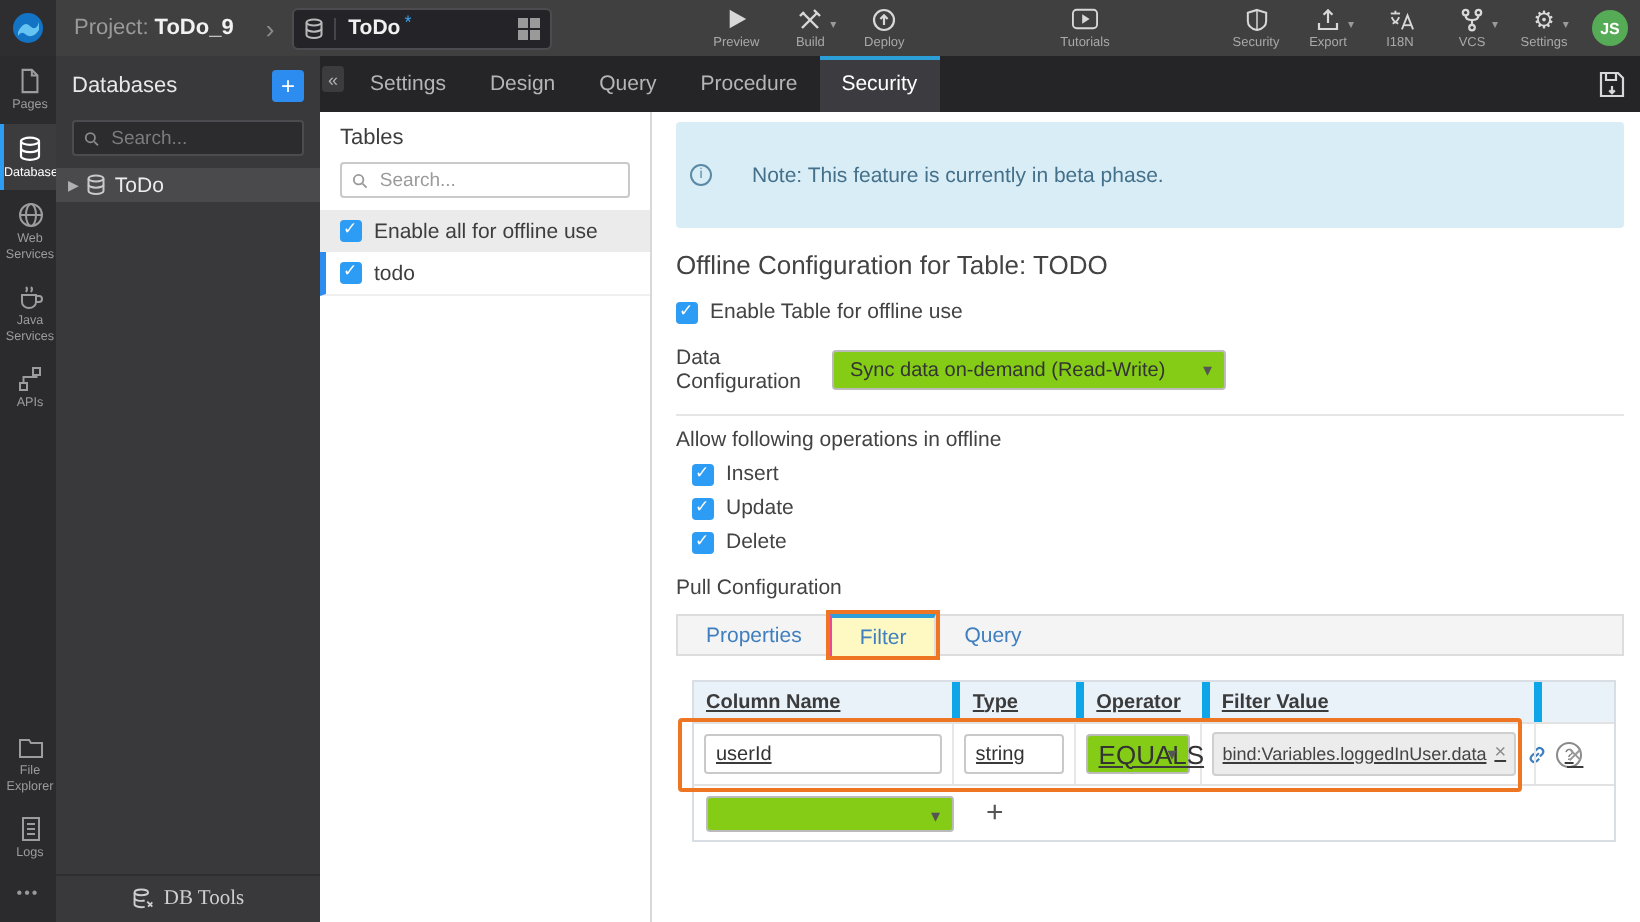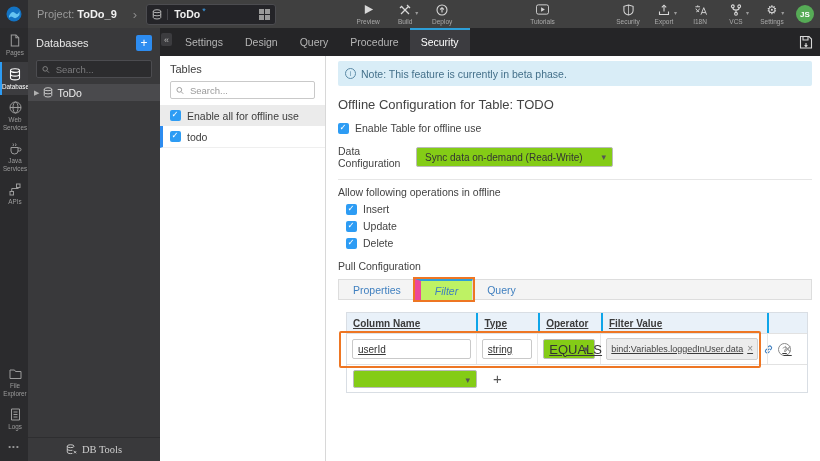--- a/index.html
+++ b/index.html
@@ -68,46 +68,46 @@
   .tp-search input{border:0;outline:0;width:100%;font-size:9.5px;color:#444;font-family:inherit;background:transparent;}
   .tp-search input::placeholder{color:#9a9a9a;}
   .tp-row{display:flex;align-items:center;gap:6px;padding:0 10px;height:21px;font-size:10.5px;color:#3d3d3d;cursor:pointer;}
   .tp-enable{background:#ebebeb;}
   .tp-todo{border-left:3px solid #2d8cf0;padding-left:7px;border-bottom:1px solid #efefef;}
   .cb{width:11px;height:11px;background:#2d9cf4;border-radius:2px;position:relative;flex:none;}
   .cb::after{content:"✓";color:#fff;font-size:8.5px;position:absolute;left:1.5px;top:-1px;}
 
   
   .main{position:absolute;left:325px;top:56px;width:495px;height:405px;background:#fff;border-left:1px solid #d8d8d8;box-sizing:border-box;}
-  .note{background:#d9edf7;color:#44708a;font-size:10.5px;height:17px;display:flex;align-items:center;gap:5px;padding:4px 7px;margin:5px 8px 0 12px;border-radius:2px;}
+  .note{background:#d9edf7;color:#44708a;font-size:10.5px;height:17px;display:flex;align-items:center;gap:20px;padding:18px 7px;margin:5px 8px 0 12px;border-radius:2px;}
   .info-i{width:9px;height:9px;border:1px solid #5b8aa6;border-radius:50%;font-size:7px;color:#5b8aa6;display:inline-flex;align-items:center;justify-content:center;flex:none;}
   .info-i::before{content:"i";}
   .m-title{margin:11px 0 0 12px;font-size:13px;color:#434343;}
   .cbrow{margin:10px 0 0 12px;display:flex;gap:6px;align-items:center;font-size:10.5px;color:#434343;}
   .dcrow{margin:11px 0 0 12px;display:flex;align-items:center;}
   .dclabel{width:78px;font-size:10.5px;color:#434343;}
   .sel{height:20px;border:1px solid #bbb;border-radius:2px;background:#84cc16;font-size:10px;color:#333;display:flex;align-items:center;padding:0 18px 0 8px;position:relative;box-sizing:border-box;cursor:pointer;}
   .sel::after{content:"▾";position:absolute;right:6px;top:4px;font-size:9px;color:#555;}
   .sel-dc{width:197px;}
   .divider{margin:10px 8px 0 12px;border-top:1px solid #e6e6e6;}
   .m-label{margin:6px 0 0 12px;font-size:10.5px;color:#434343;}
   .oprow{margin:5px 0 0 20px;}
   .pull-label{margin:11px 0 0 12px;font-size:10.5px;color:#434343;}
   .ptabs{display:flex;background:#f4f4f4;border:1px solid #ddd;margin:7px 8px 0 12px;height:19px;}
   .ptab{display:flex;align-items:center;padding:0 14px;font-size:10.5px;color:#3f7fbf;cursor:pointer;}
-  .ptab.active{background:#bef264;border-left:6px solid #ec4899;border-right:1px solid #ddd;border-top:2px solid #2d9fd8;margin:-1px 0 -1px 0;box-shadow:0 0 0 2px #ee7623;position:relative;z-index:2;font-style:italic;}
+  .ptab.active{background:#fef9c3;border-left:1px solid #ec4899;border-right:1px solid #ddd;border-top:2px solid #2d9fd8;margin:-1px 0 -1px 0;box-shadow:0 0 0 2px #ee7623;position:relative;z-index:2;}
 
   
   .ftable{position:relative;margin:12px 0 0 20px;width:462px;border:1px solid #d9dee4;box-sizing:border-box;font-size:10px;color:#3b3b3b;}
   .frow{display:flex;}
   .fc{box-sizing:border-box;padding:3px 6px;display:flex;align-items:center;text-decoration:underline;}
   .c1{width:130px;} .c2{width:62px;} .c3{width:63px;} .c4{width:167px;} .c5{width:40px;justify-content:center;}
   .fhead{background:#e9f1f9;height:20px;}
   .fhead .fc{font-weight:bold;}
-  .fhead .fc + .fc{border-left:2px solid #0ea5e9;}
+  .fhead .fc + .fc{border-left:4px solid #0ea5e9;}
   .fr1{height:30px;border-top:1px solid #e2e2e2;}
   .fr1 .fc{padding:4px 5px;}
   .fr1 .fc + .fc{border-left:1px solid #e7e7e7;}
   .fr1 input{width:100%;height:20px;border:1px solid #c9c9c9;border-radius:2px;font-size:10px;padding:0 5px;color:#333;box-sizing:border-box;font-family:inherit;}
   .sel-op{width:100%;height:20px;font-size:13px;padding-left:5px;}
   .chip{display:flex;align-items:center;background:#ececec;border:1px solid #cfcfcf;border-radius:2px;padding:5px 4px;font-size:9px;color:#444;white-space:nowrap;}
   .chip-x{margin-left:4px;color:#8a8a8a;font-size:10px;cursor:pointer;line-height:1;}
   .chip-x::before{content:"×";}
   .bindic{margin-left:5px;color:#3f7fbf;display:flex;cursor:pointer;}
   .helpic{margin-left:4px;width:11px;height:11px;border:1px solid #8a8a8a;border-radius:50%;color:#777;font-size:8px;display:flex;align-items:center;justify-content:center;cursor:pointer;flex:none;}

